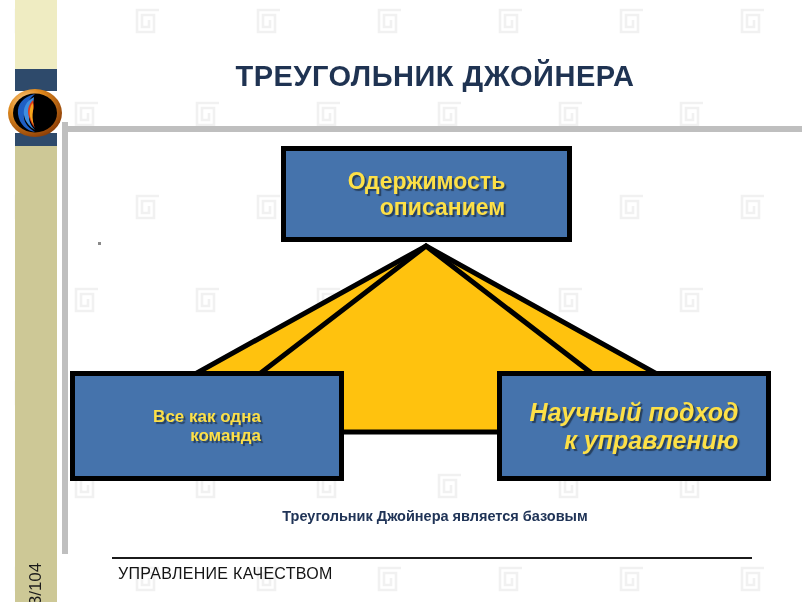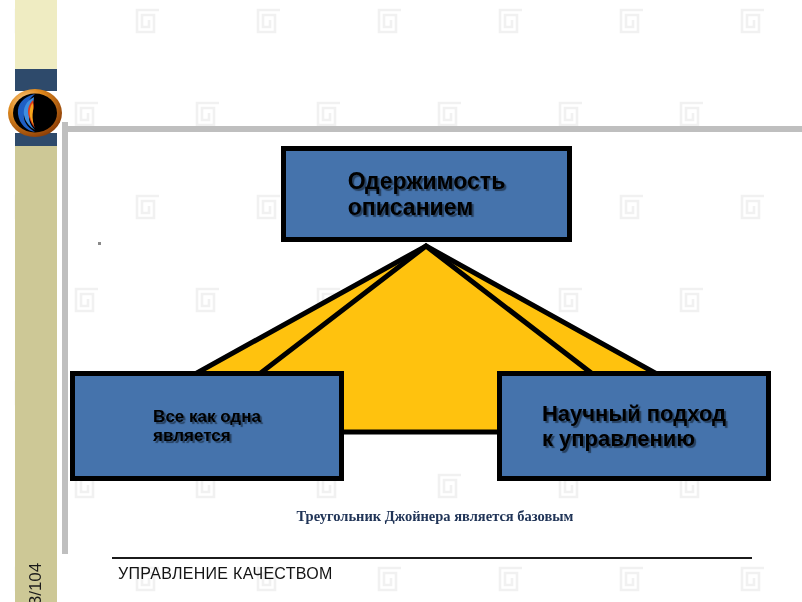--- a/index.html
+++ b/index.html
@@ -145,51 +145,51 @@
     background: #4573ac;
     border: 5px solid #000000;
     display: flex;
     align-items: center;
     justify-content: center;
     z-index: 6;
   }
   .node-label {
     font-family: "Liberation Sans", sans-serif;
     font-weight: bold;
-    color: #000000;
-    text-align: left;
+    color: #fde047;
+    text-align: right;
     line-height: 1.14;
     text-shadow: 2px 2px 1px rgba(0,0,0,0.45);
     padding: 0 6px;
   }
   #node-top {
     left: 281px; top: 146px;
     width: 291px; height: 96px;
   }
   #node-top .node-label { font-size: 23px; }
 
   #node-left {
     left: 70px; top: 371px;
     width: 274px; height: 110px;
   }
   #node-left .node-label { font-size: 17px; }
 
   #node-right {
     left: 497px; top: 371px;
     width: 274px; height: 110px;
   }
-  #node-right .node-label { font-size: 22px; }
+  #node-right .node-label { font-size: 25px; font-style: italic; }
 
   
   #caption {
     position: absolute;
     left: 90px; top: 507px;
     width: 690px;
     text-align: center;
-    font-family: Liberation Serif, serif;
+    font-family: Liberation Sans, sans-serif;
     font-size: 14.5px;
     font-weight: bold;
     color: #203457;
     line-height: 1.35;
     z-index: 6;
   }
   #caption div { white-space: nowrap; }
 
   
   #footer {
@@ -563,39 +563,40 @@
       <path d="M27 9 C19 13 16 20 17 27 C18 34 23 39 28 42 C22 36 21 30 23 24 C25 18 27 13 27 9 Z" fill="#3f8de0"></path>
       <path d="M26 12 C21 17 20 23 22 29 C23.5 34 26 38 28 40 C25 34 24.5 28 26 23 C27 19 27 15 26 12 Z" fill="#e03a1a"></path>
       <path d="M25.5 15 C22.5 19.5 22 25 23.5 30 C24.5 33.5 26 36 27 37.5 C25.5 32.5 25 27 26 22.5 C26.6 19.6 26.2 16.8 25.5 15 Z" fill="#f5a61b"></path>
       <ellipse cx="31" cy="15" rx="4.2" ry="4" fill="#000000"></ellipse>
     </svg>
   </div>
 
   <div id="vrule"></div>
   <div id="hrule-title"></div>
 
+  <div id="title">ТРЕУГОЛЬНИК ДЖОЙНЕРА</div>
 
   <div id="triangle-wrap">
     <svg width="802" height="602" viewBox="0 0 802 602">
       <polygon points="426,246 666,379 186,379" fill="#FFC20E" stroke="#000000" stroke-width="5" stroke-linejoin="miter" transform="translate(0,0)"></polygon>
       <polygon points="426,246 668,432 184,432" fill="#FFC20E" stroke="#000000" stroke-width="5" stroke-linejoin="miter"></polygon>
     </svg>
   </div>
 
   <div class="node" id="node-top">
     <div class="node-label">
       <span>Одержимость</span><br>
       <span>описанием</span>
     </div>
   </div>
 
   <div class="node" id="node-left">
     <div class="node-label">
       <span>Все как одна</span><br>
-      <span>является</span>
+      <span>команда</span>
     </div>
   </div>
 
   <div class="node" id="node-right">
     <div class="node-label">
       <span>Научный подход</span><br>
       <span>к управлению</span>
     </div>
   </div>
 

